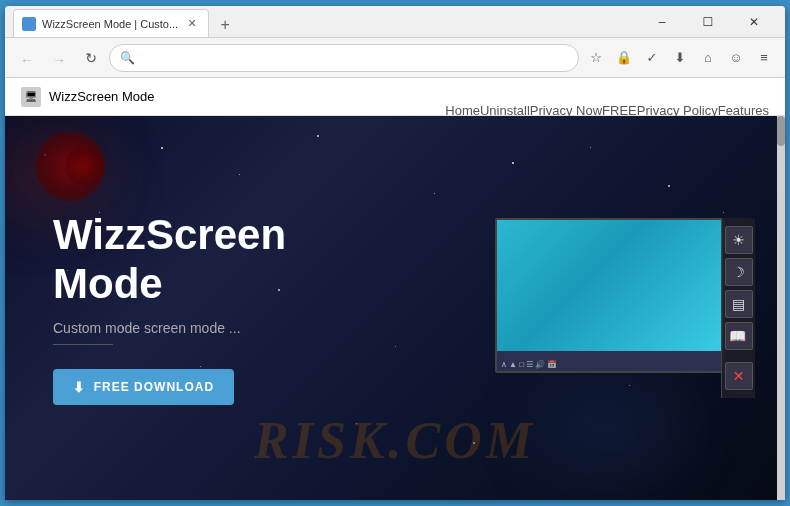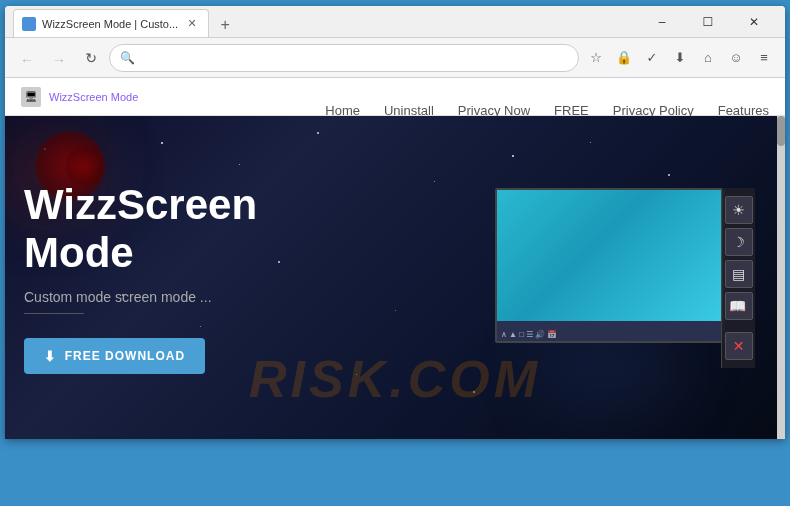--- a/index.html
+++ b/index.html
@@ -7,21 +7,21 @@
       width: 790px;
       height: 506px;
       background: #3a8fc7;
       font-family: 'Segoe UI', Arial, sans-serif;
       overflow: hidden;
     }
 
     
     .window {
       width: 780px;
-      height: 433px;
+      height: 494px;
       margin: 6px auto;
       background: #fff;
       border-radius: 4px 4px 0 0;
       box-shadow: 0 2px 10px rgba(0,0,0,0.4);
       display: flex;
       flex-direction: column;
       overflow: hidden;
     }
 
     
@@ -206,26 +206,25 @@
       width: 20px;
       height: 20px;
       background: #ccc;
       border-radius: 2px;
       display: flex;
       align-items: center;
       justify-content: center;
       font-size: 10px;
     }
     .site-logo-text {
-      font-size: 11px;
-      color: #8b5cf6;
+      font-size: 13px;
+      color: #000000;
     }
     .site-nav-links {
       display: flex;
-      gap: 24px;
       margin-left: auto;
       margin-top: 28px;
     }
     .site-nav-link {
       font-size: 13px;
       color: #555;
       text-decoration: none;
       cursor: pointer;
     }
 
@@ -272,27 +271,28 @@
       bottom: 30px;
       left: 0;
       right: 0;
       text-align: center;
       font-size: 52px;
       font-weight: 900;
       color: rgba(180, 100, 0, 0.25);
       font-style: italic;
       letter-spacing: 4px;
       pointer-events: none;
+      font-family: Liberation Serif, serif;
     }
 
     
     .hero-left {
       position: relative;
       z-index: 2;
-      padding: 30px 19px;
+      padding: 30px 48px;
       flex: 1;
     }
     .hero-title {
       font-size: 42px;
       font-weight: 700;
       color: #fff;
       line-height: 1.15;
       margin-bottom: 12px;
     }
     .hero-subtitle {

